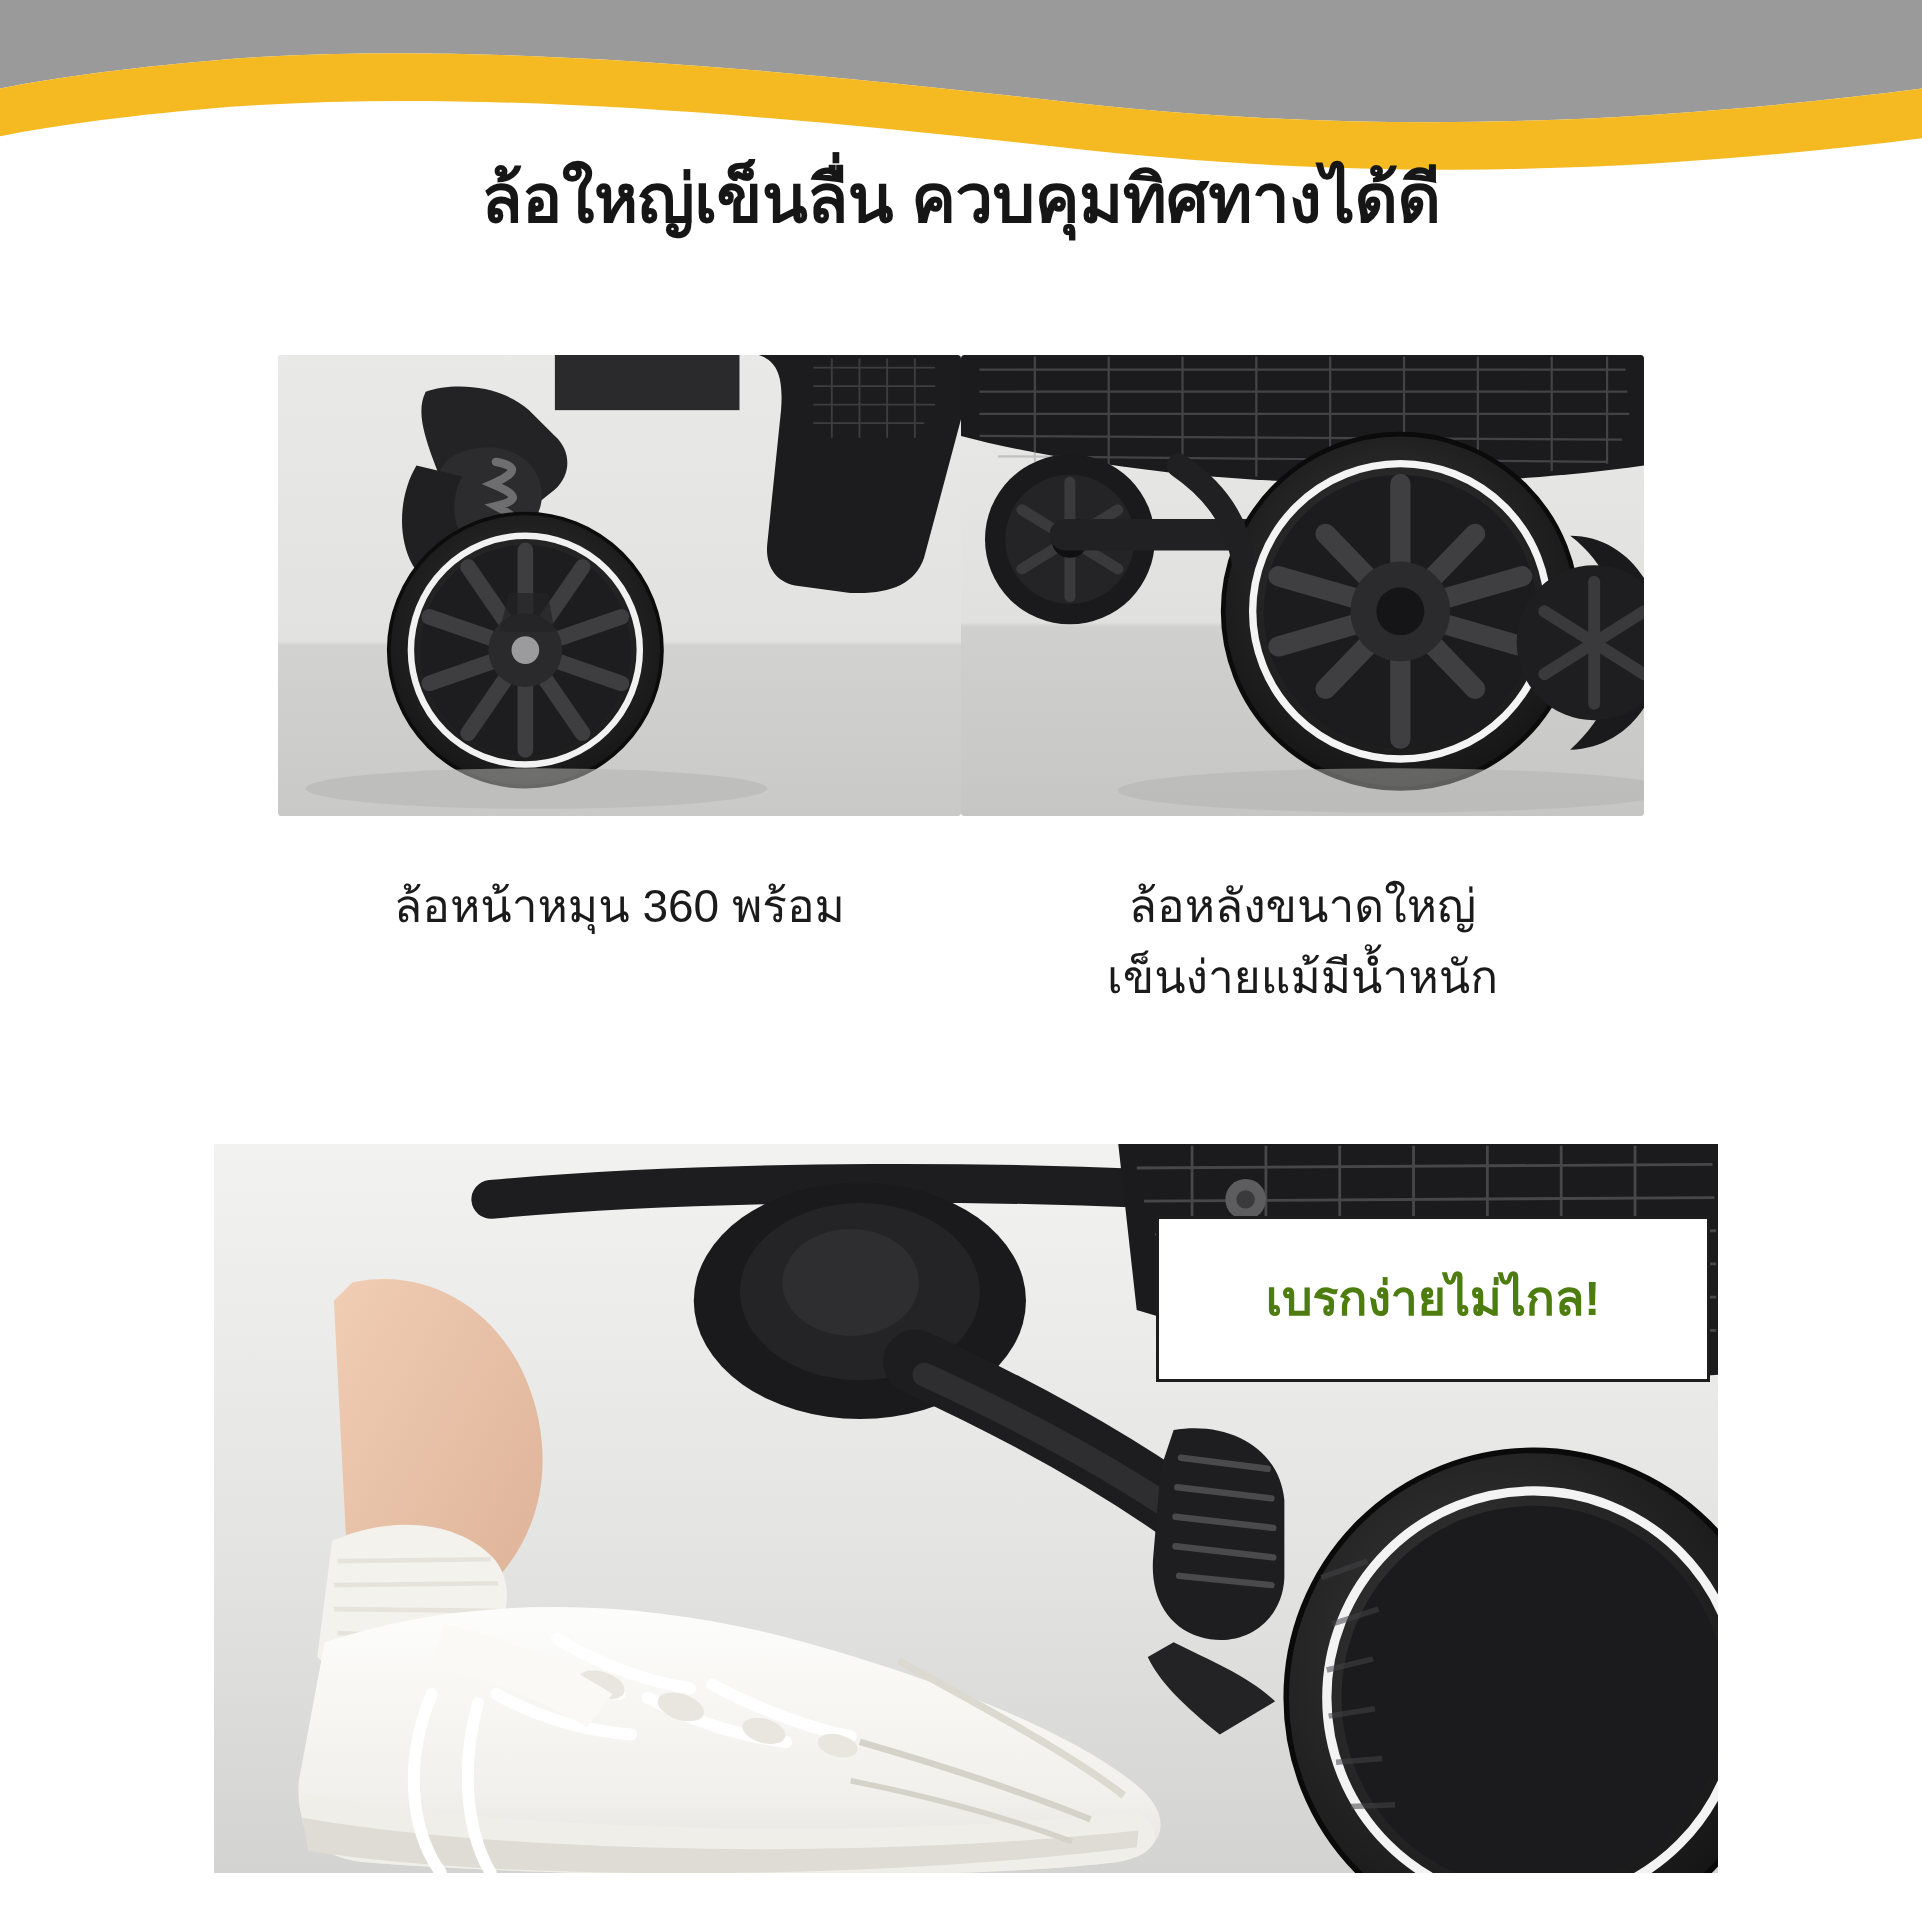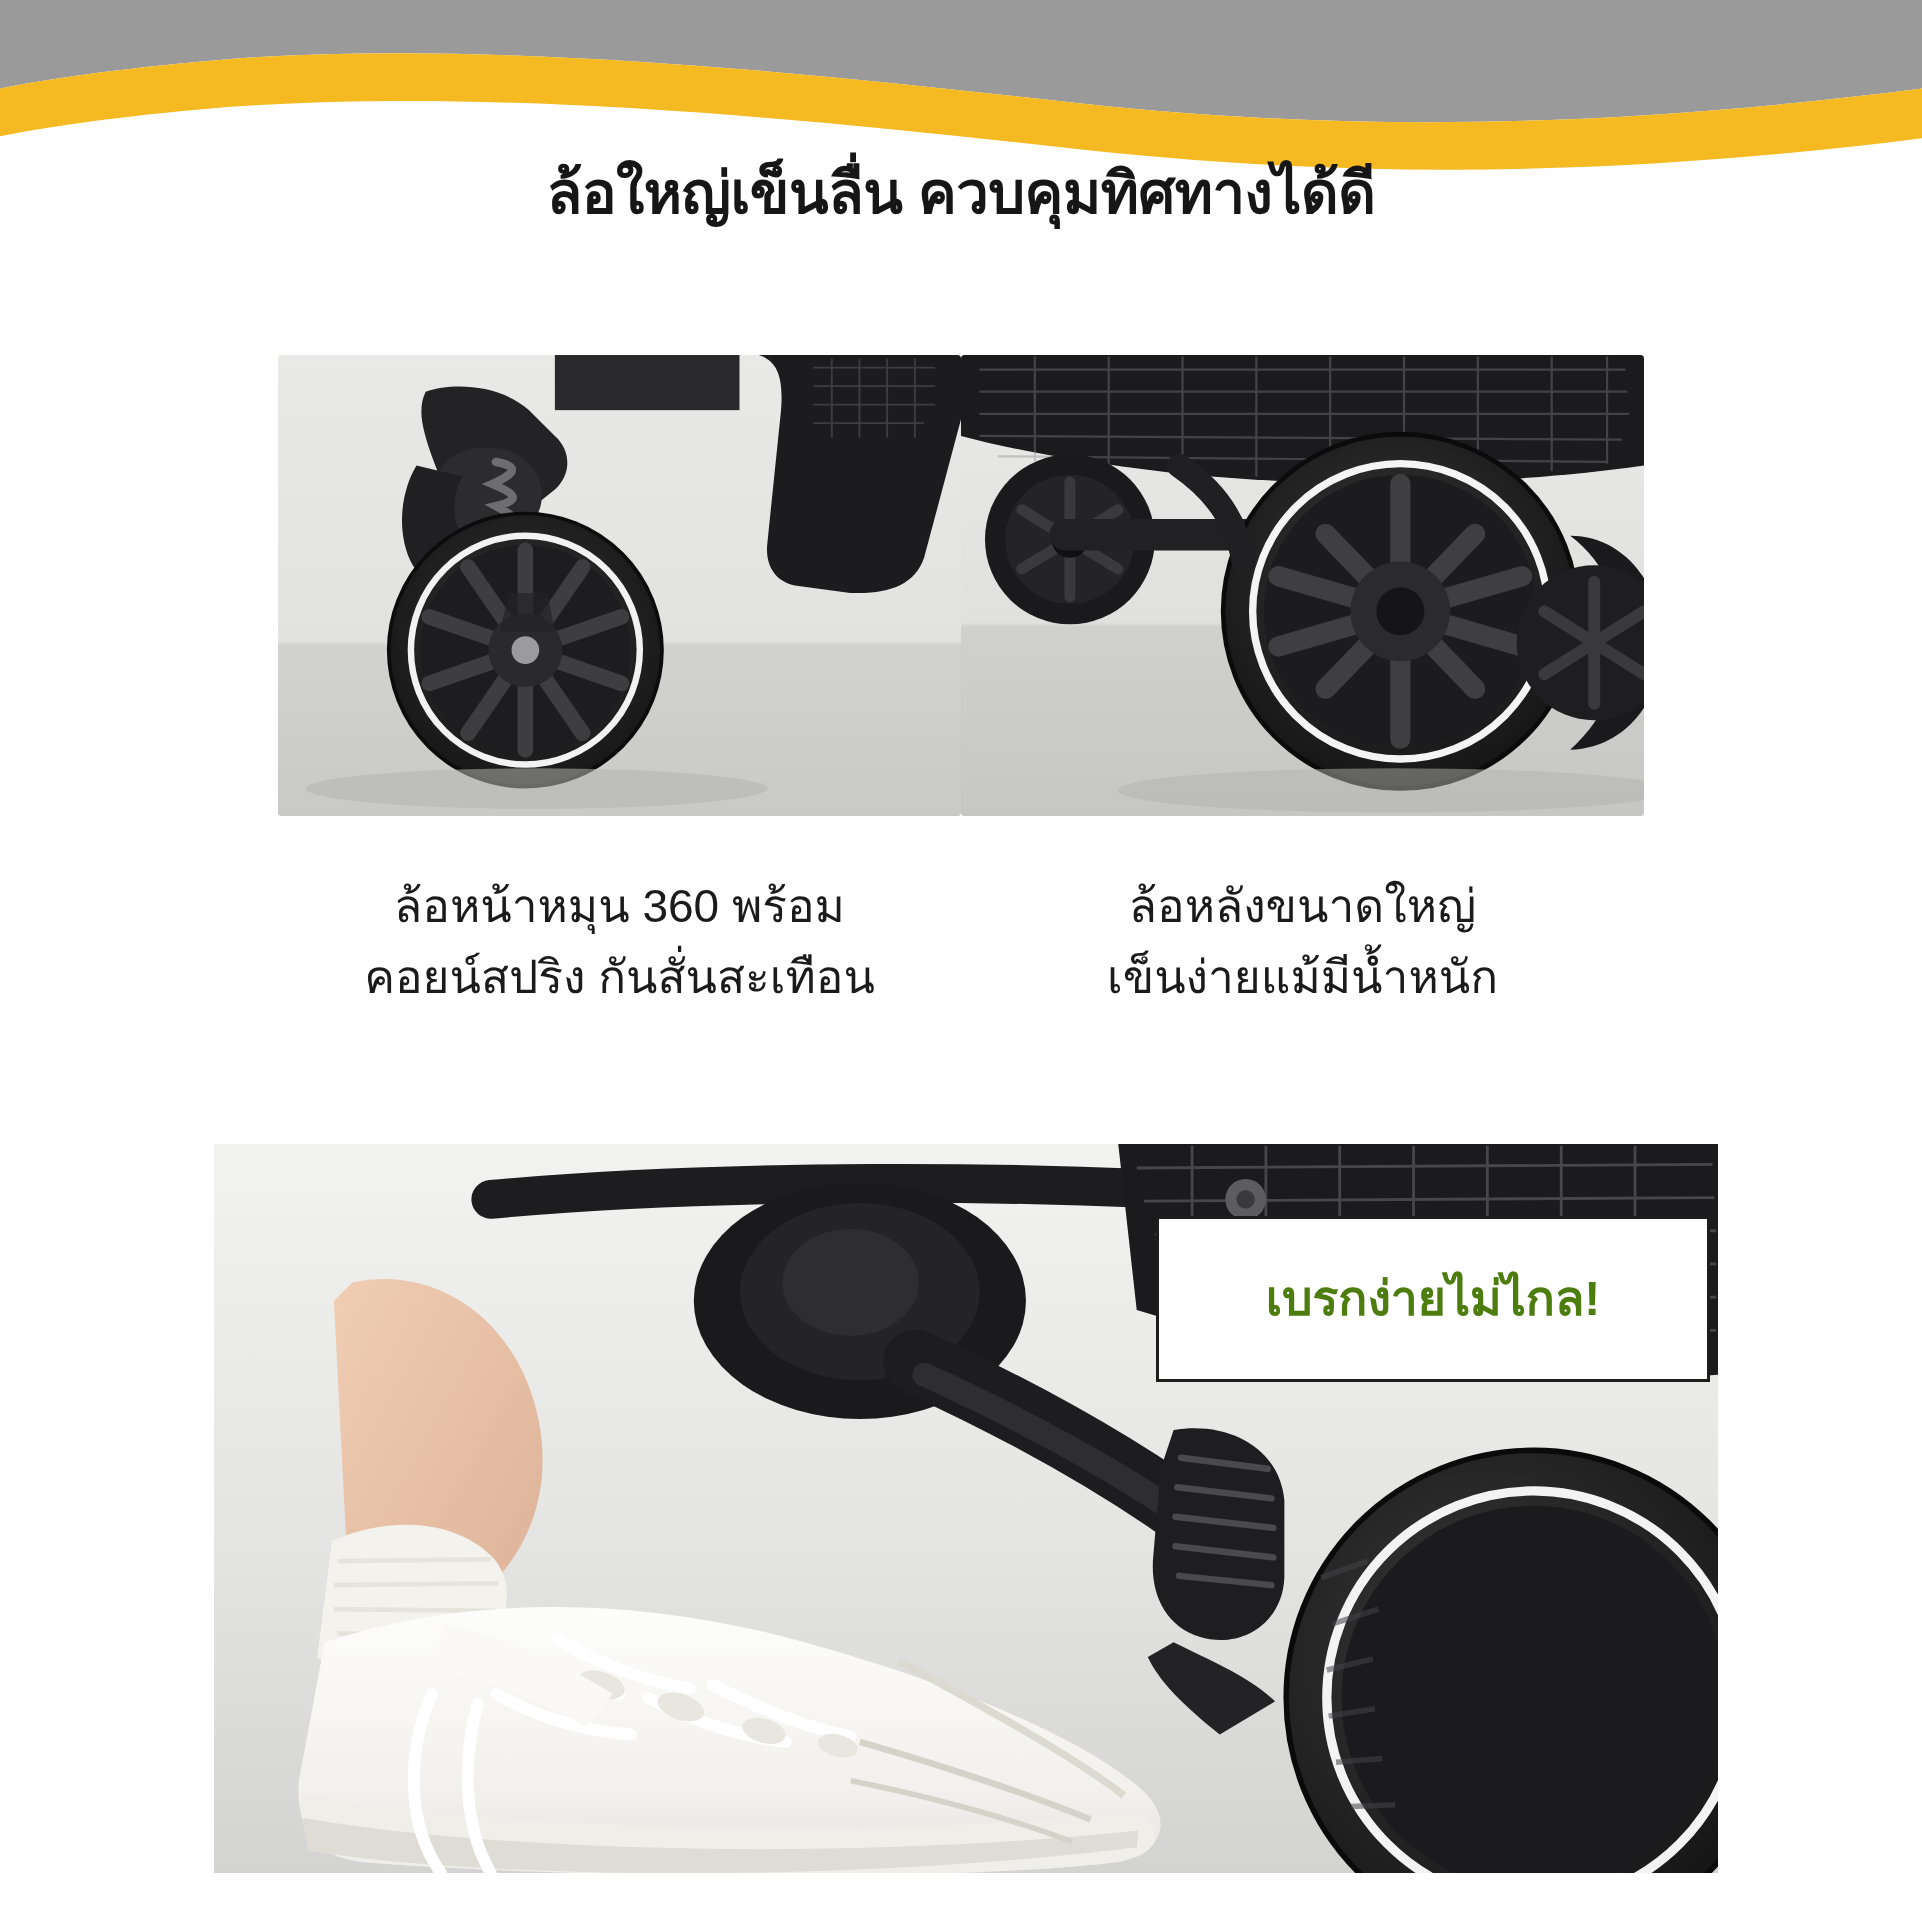--- a/index.html
+++ b/index.html
@@ -28,21 +28,21 @@
   }
   .top-wave svg { display: block; }
 
   
   .headline {
     position: absolute;
     top: 157px;
     left: 0;
     width: 1922px;
     text-align: center;
-    font-size: 58px;
+    font-size: 67px;
     font-weight: 700;
     letter-spacing: -0.5px;
     color: #161616;
     line-height: 1.25;
     white-space: nowrap;
   }
 
   
   .dual {
     position: absolute;
@@ -181,21 +181,20 @@
         <circle cx="268" cy="320" r="40" fill="#2a2a2c"></circle>
         <circle cx="268" cy="320" r="15" fill="#9b9b9e"></circle>
 
         <path d="M250,258 L292,258 L300,300 L240,300 Z" fill="#242426" opacity="0.7"></path>
 
         <ellipse cx="280" cy="470" rx="250" ry="22" fill="#b4b4b2" opacity="0.55"></ellipse>
       </svg>
     </div>
     <div class="caption">
       <span class="line">ล้อหน้าหมุน 360 พร้อม</span>
-      <span class="line">คอยน์สปริง กันสั่นสะเทือน</span>
     </div>
   </div>
 
   <div class="dual-col">
     <div class="photo">
       <svg viewBox="0 0 740 500" preserveAspectRatio="xMidYMid slice">
         <defs>
           <linearGradient id="bgB" x1="0" y1="0" x2="0" y2="1">
             <stop offset="0%" stop-color="#eaeae8"></stop>
             <stop offset="58%" stop-color="#e0e0de"></stop>

